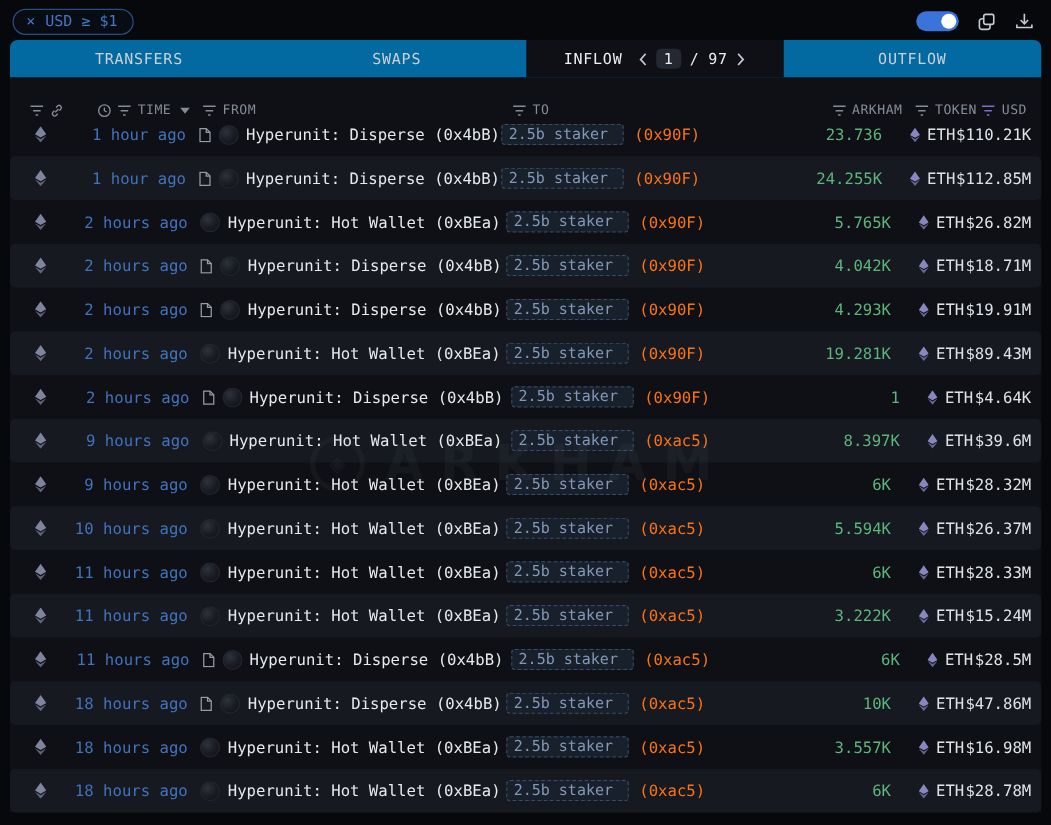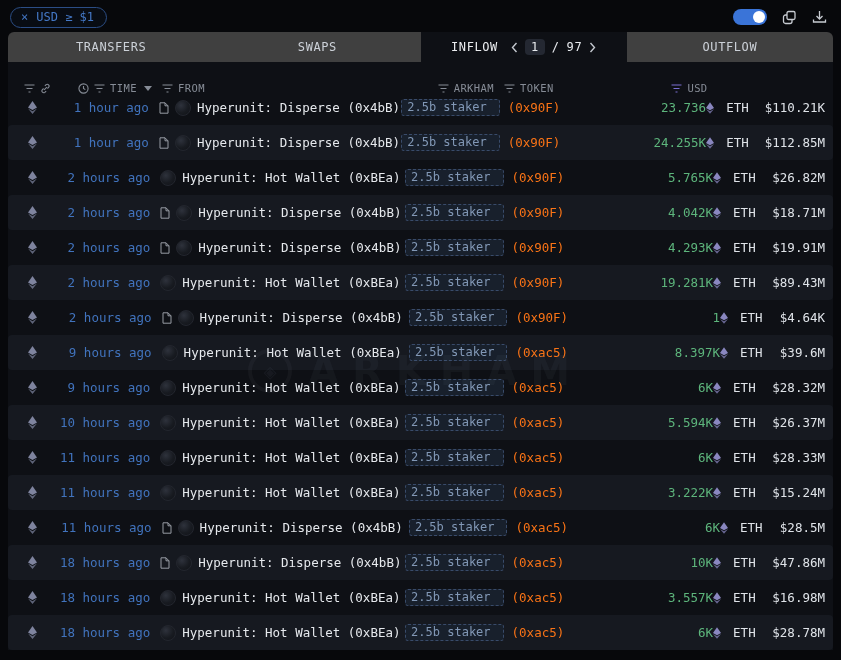--- a/index.html
+++ b/index.html
@@ -13,39 +13,39 @@
   
   .topbar { height:32px; display:flex; align-items:center; justify-content:space-between; padding:2px 14px 0 10px; }
   .filter-chip { display:inline-flex; align-items:center; gap:8px; border:1px solid #2b4d85; border-radius:12px; padding:2px 12px 3px 10px; color:#4478c6; font-size:12px; cursor:pointer; background:rgba(30,60,110,0.08); }
   .chip-close { font-size:12px; line-height:1; }
   .topbar-right { display:flex; align-items:center; gap:15px; }
   .toggle { width:34px; height:16px; background:#3a74d8; border-radius:9px; position:relative; cursor:pointer; }
   .toggle-knob { position:absolute; right:2px; top:2px; width:12px; height:12px; background:#ffffff; border-radius:50%; }
   .icon-btn { color:#c7cbd2; display:flex; align-items:center; cursor:pointer; }
   
   .panel { margin:0 8px; width:825px; }
-  .tabbar { display:flex; height:30px; background:#404040; border-radius:6px 6px 0 0; overflow:hidden; }
+  .tabbar { display:flex; height:30px; background:#0369a1; border-radius:6px 6px 0 0; overflow:hidden; }
   .tab { flex:1; display:flex; align-items:center; justify-content:center; color:#ccd1d8; font-size:12px; letter-spacing:0.6px; cursor:pointer; white-space:nowrap; }
   .tab.active { background:#0e1015; color:#eceef1; }
   .pagination { display:flex; align-items:center; gap:7px; margin-left:13px; color:#e8ebef; font-size:12px; }
   .page-btn { display:flex; align-items:center; color:#c3c8cf; cursor:pointer; }
   .page-chip { background:#242832; border-radius:4px; padding:1px 6px; }
   
   .table { background:#0e1015; padding-bottom:0; }
   .thead { display:flex; height:28px; align-items:center; color:#868c96; font-size:10.5px; letter-spacing:0.4px; padding-left:8px; }
   .thead .hcell { display:flex; align-items:center; gap:5px;margin-top:24px; }
   .row { display:flex; height:35px; align-items:center; font-size:12.5px; padding-left:8px; cursor:pointer; }
   .row:nth-child(even) { background:#161920; border-radius:4px; }
   .cell { display:flex; align-items:center; }
   .c-chain { width:34px; justify-content:center; }
   .c-time  { width:102px; justify-content:flex-end; }
   .c-from  { width:258px; padding-left:10px; gap:6px; overflow:hidden; }
   .c-to    { width:228px; gap:8px; }
   .c-value { width:84px; justify-content:flex-end; }
-  .c-token { width:60px; padding-left:0; gap:12px; }
+  .c-token { width:60px; padding-left:22px; gap:6px; }
   .c-usd   { flex:1; justify-content:flex-end; padding-right:8px; }
   .h-chain { width:34px; gap:6px; padding-left:8px; }
   .h-time  { width:102px; justify-content:flex-end; gap:4px; }
   .h-from  { width:258px; padding-left:10px; }
   .h-to    { width:228px; }
   .h-value { width:84px; justify-content:flex-end; }
   .h-token { width:60px; padding-left:10px; }
   .h-usd   { flex:1; justify-content:center; padding-right:8px; }
   .time-link { color:#4173bd; }
   .entity { color:#e6e9ed; white-space:nowrap; }
@@ -165,20 +165,28 @@
         </span>
       </span>
       <span class="hcell h-from">
         <span class="funnel">
           <svg width="11" height="9" viewBox="0 0 11 9" stroke="currentColor" stroke-width="1.2" fill="none">
               <path d="M0.5 1h10M2.5 4.5h6M4.5 8h2"></path>
             </svg>
         </span>
         <span>FROM</span>
       </span>
+      <span class="hcell h-to">
+        <span class="funnel">
+          <svg width="11" height="9" viewBox="0 0 11 9" stroke="currentColor" stroke-width="1.2" fill="none">
+              <path d="M0.5 1h10M2.5 4.5h6M4.5 8h2"></path>
+            </svg>
+        </span>
+        <span>TO</span>
+      </span>
       <span class="hcell h-value">
         <span class="funnel">
           <svg width="11" height="9" viewBox="0 0 11 9" stroke="currentColor" stroke-width="1.2" fill="none">
               <path d="M0.5 1h10M2.5 4.5h6M4.5 8h2"></path>
             </svg>
         </span>
         <span>ARKHAM</span>
       </span>
       <span class="hcell h-token">
         <span class="funnel">

